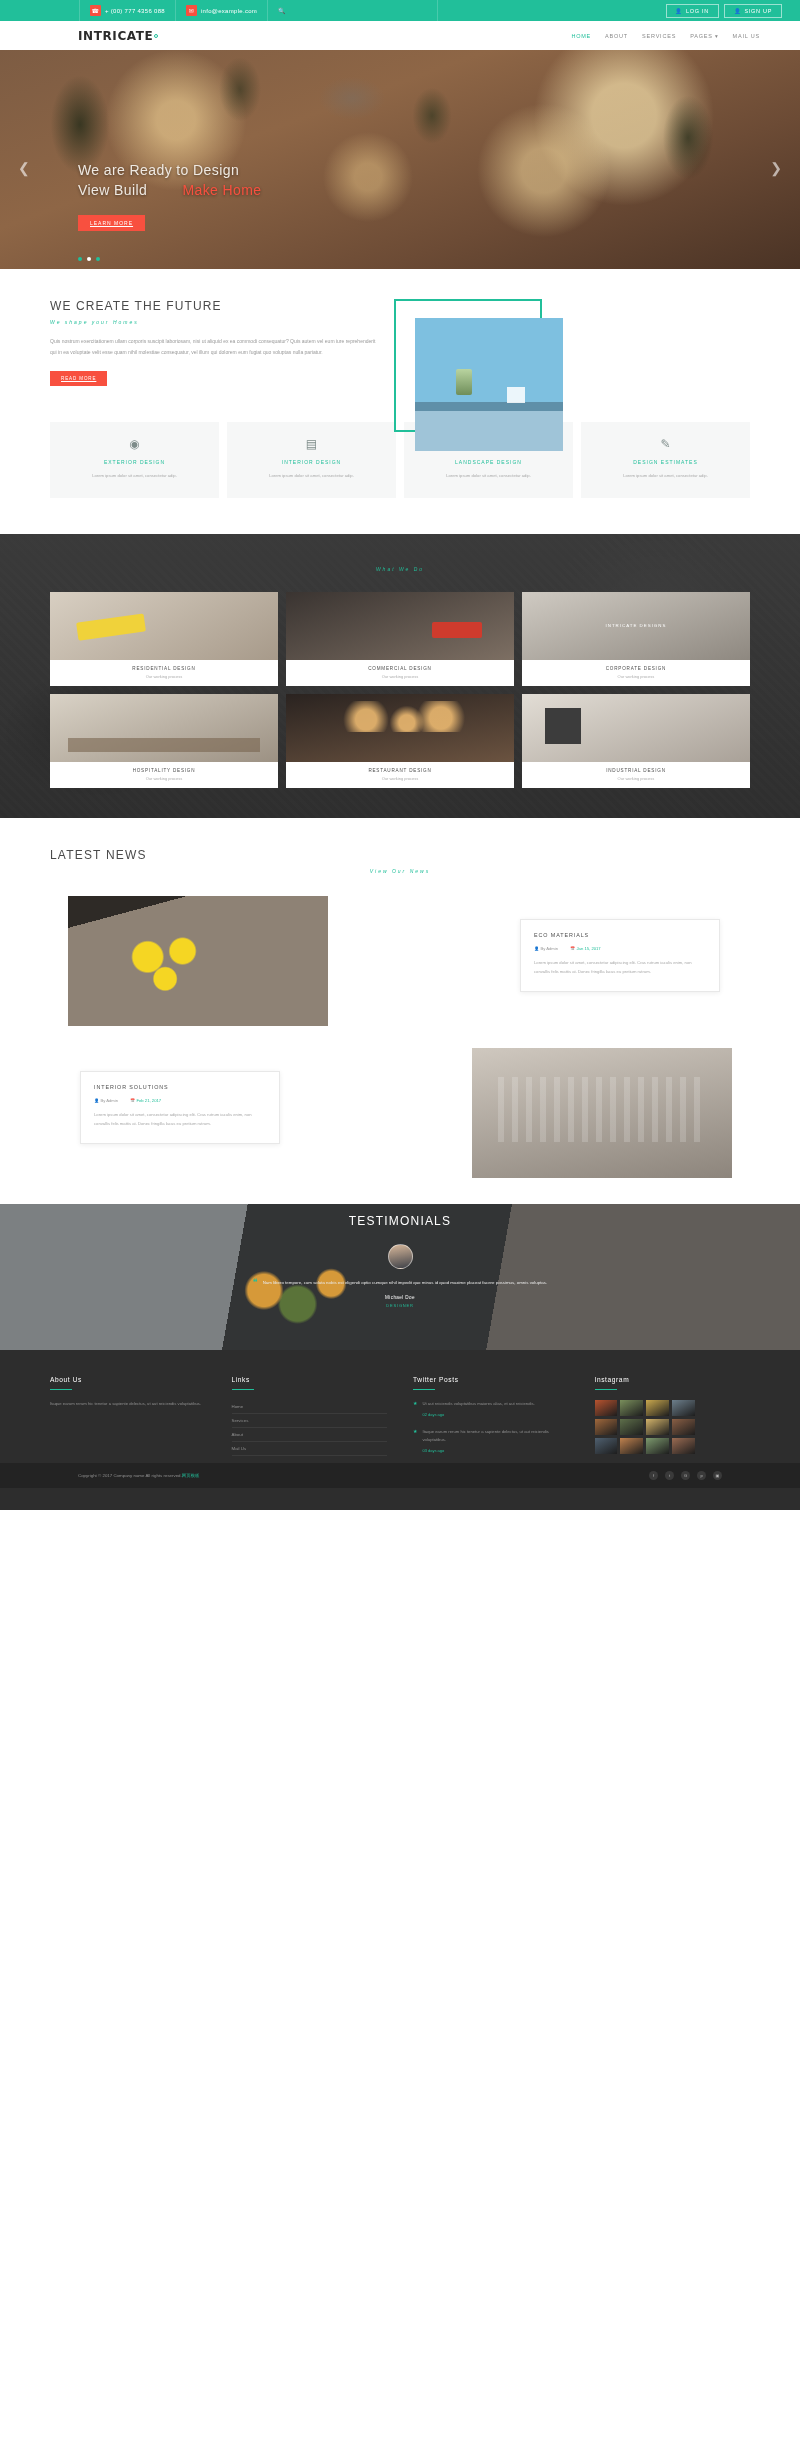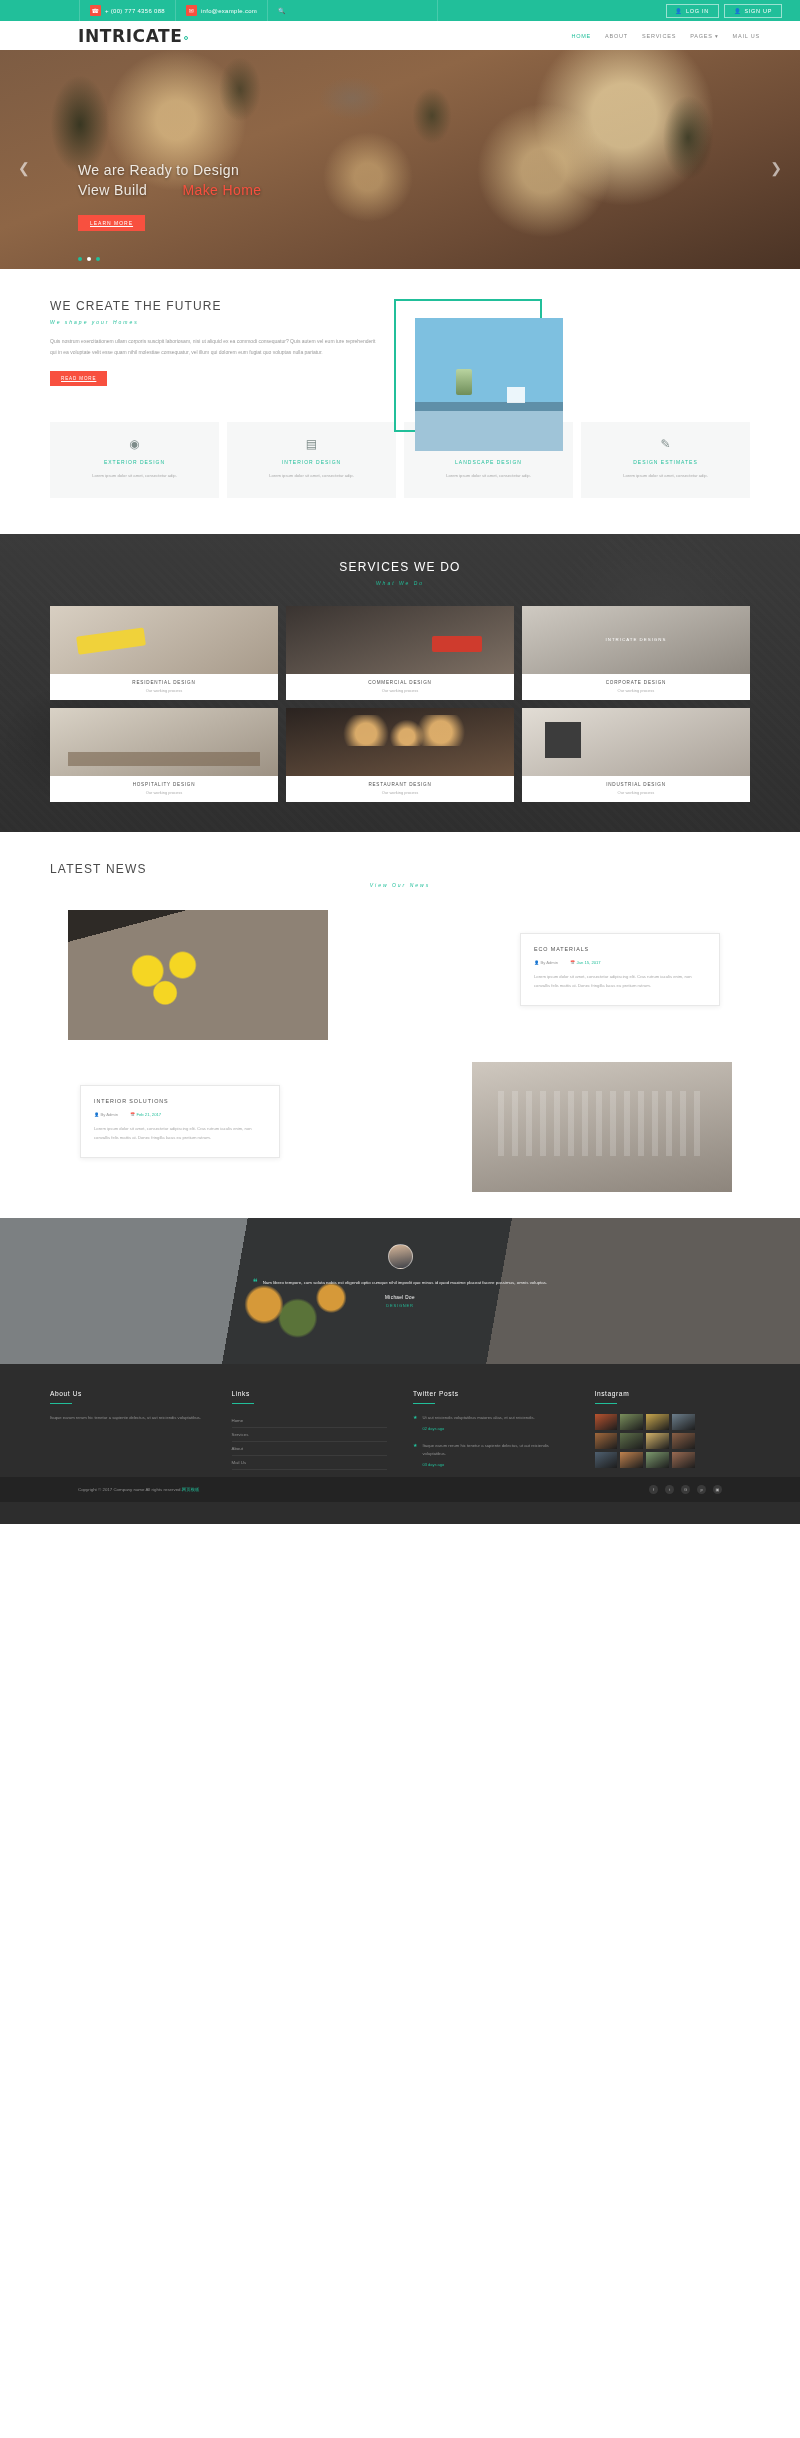--- a/index.html
+++ b/index.html
@@ -19,21 +19,21 @@
   .tb-ico { width:11px; height:11px; background:#f8503f; display:flex; align-items:center;
             justify-content:center; color:#fff; font-size:6px; border-radius:1px; }
   .tb-search { display:flex; align-items:center; padding:0 10px; color:#fff;
                border-right:1px solid rgba(255,255,255,.18); width:170px; }
   .tb-right { margin-left:auto; display:flex; align-items:center; gap:5px; padding-right:18px; }
   .tb-btn { border:1px solid rgba(255,255,255,.55); color:#fff; font-size:5.5px;
             padding:3px 9px; display:flex; align-items:center; gap:3px; letter-spacing:.7px; }
 
   
   .nav { height:29px; background:#fff; display:flex; align-items:center; }
-  .logo { margin-left:78px; font-size:17px; font-weight:bold; color:#2b2b2b;
+  .logo { margin-left:78px; font-size:12px; font-weight:bold; color:#2b2b2b;
           letter-spacing:.6px; font-family:"DejaVu Sans", sans-serif; position:relative; }
   .logo .dot { display:inline-block; width:4px; height:4px; border:1px solid #21bf9a;
                border-radius:50%; margin-left:1px; vertical-align:2px; }
   .menu { margin-left:auto; margin-right:40px; display:flex; gap:14px; font-size:5.5px;
           letter-spacing:.8px; }
   .menu a { color:#8a8a8a; text-decoration:none; }
   .menu a.on { color:#21bf9a; }
 
   
   .hero { height:219px; position:relative; overflow:hidden;
@@ -283,21 +283,20 @@
           <div class="gl">✎</div>
           <h4>DESIGN ESTIMATES</h4>
           <p>Lorem ipsum dolor sit amet, consectetur adip.</p>
         </div>
       </div>
     </div>
   </div>
 
   <div class="services">
     <div class="container">
-      <h2>SERVICES WE DO</h2>
       <div class="sub">What We Do</div>
       <div class="grid">
         <div class="card">
           <div class="img i1"></div>
           <div class="cap">
               <h5>RESIDENTIAL DESIGN</h5>
             <p>Our working process</p>
             </div>
         </div>
         <div class="card">
@@ -371,20 +370,21 @@
               <span class="d">Feb 21, 2017</span></span>
           </div>
           <p>Lorem ipsum dolor sit amet, consectetur adipiscing elit. Cras rutrum iaculis enim, non convallis felis mattis at. Donec fringilla lacus eu pretium rutrum.</p>
         </div>
       </div>
     </div>
   </div>
 
   <div class="testi">
     <div class="inner">
+      <h2>TESTIMONIALS</h2>
       <div class="avatar"></div>
       <div class="quote">
         <span class="qm">❝</span>
         <p>Nam libero tempore, cum soluta nobis est eligendi optio cumque nihil impedit quo minus id quod maxime placeat facere possimus, omnis voluptas.</p>
       </div>
       <div class="qname">Michael Doe</div>
       <div class="qrole">DESIGNER</div>
     </div>
   </div>
 

